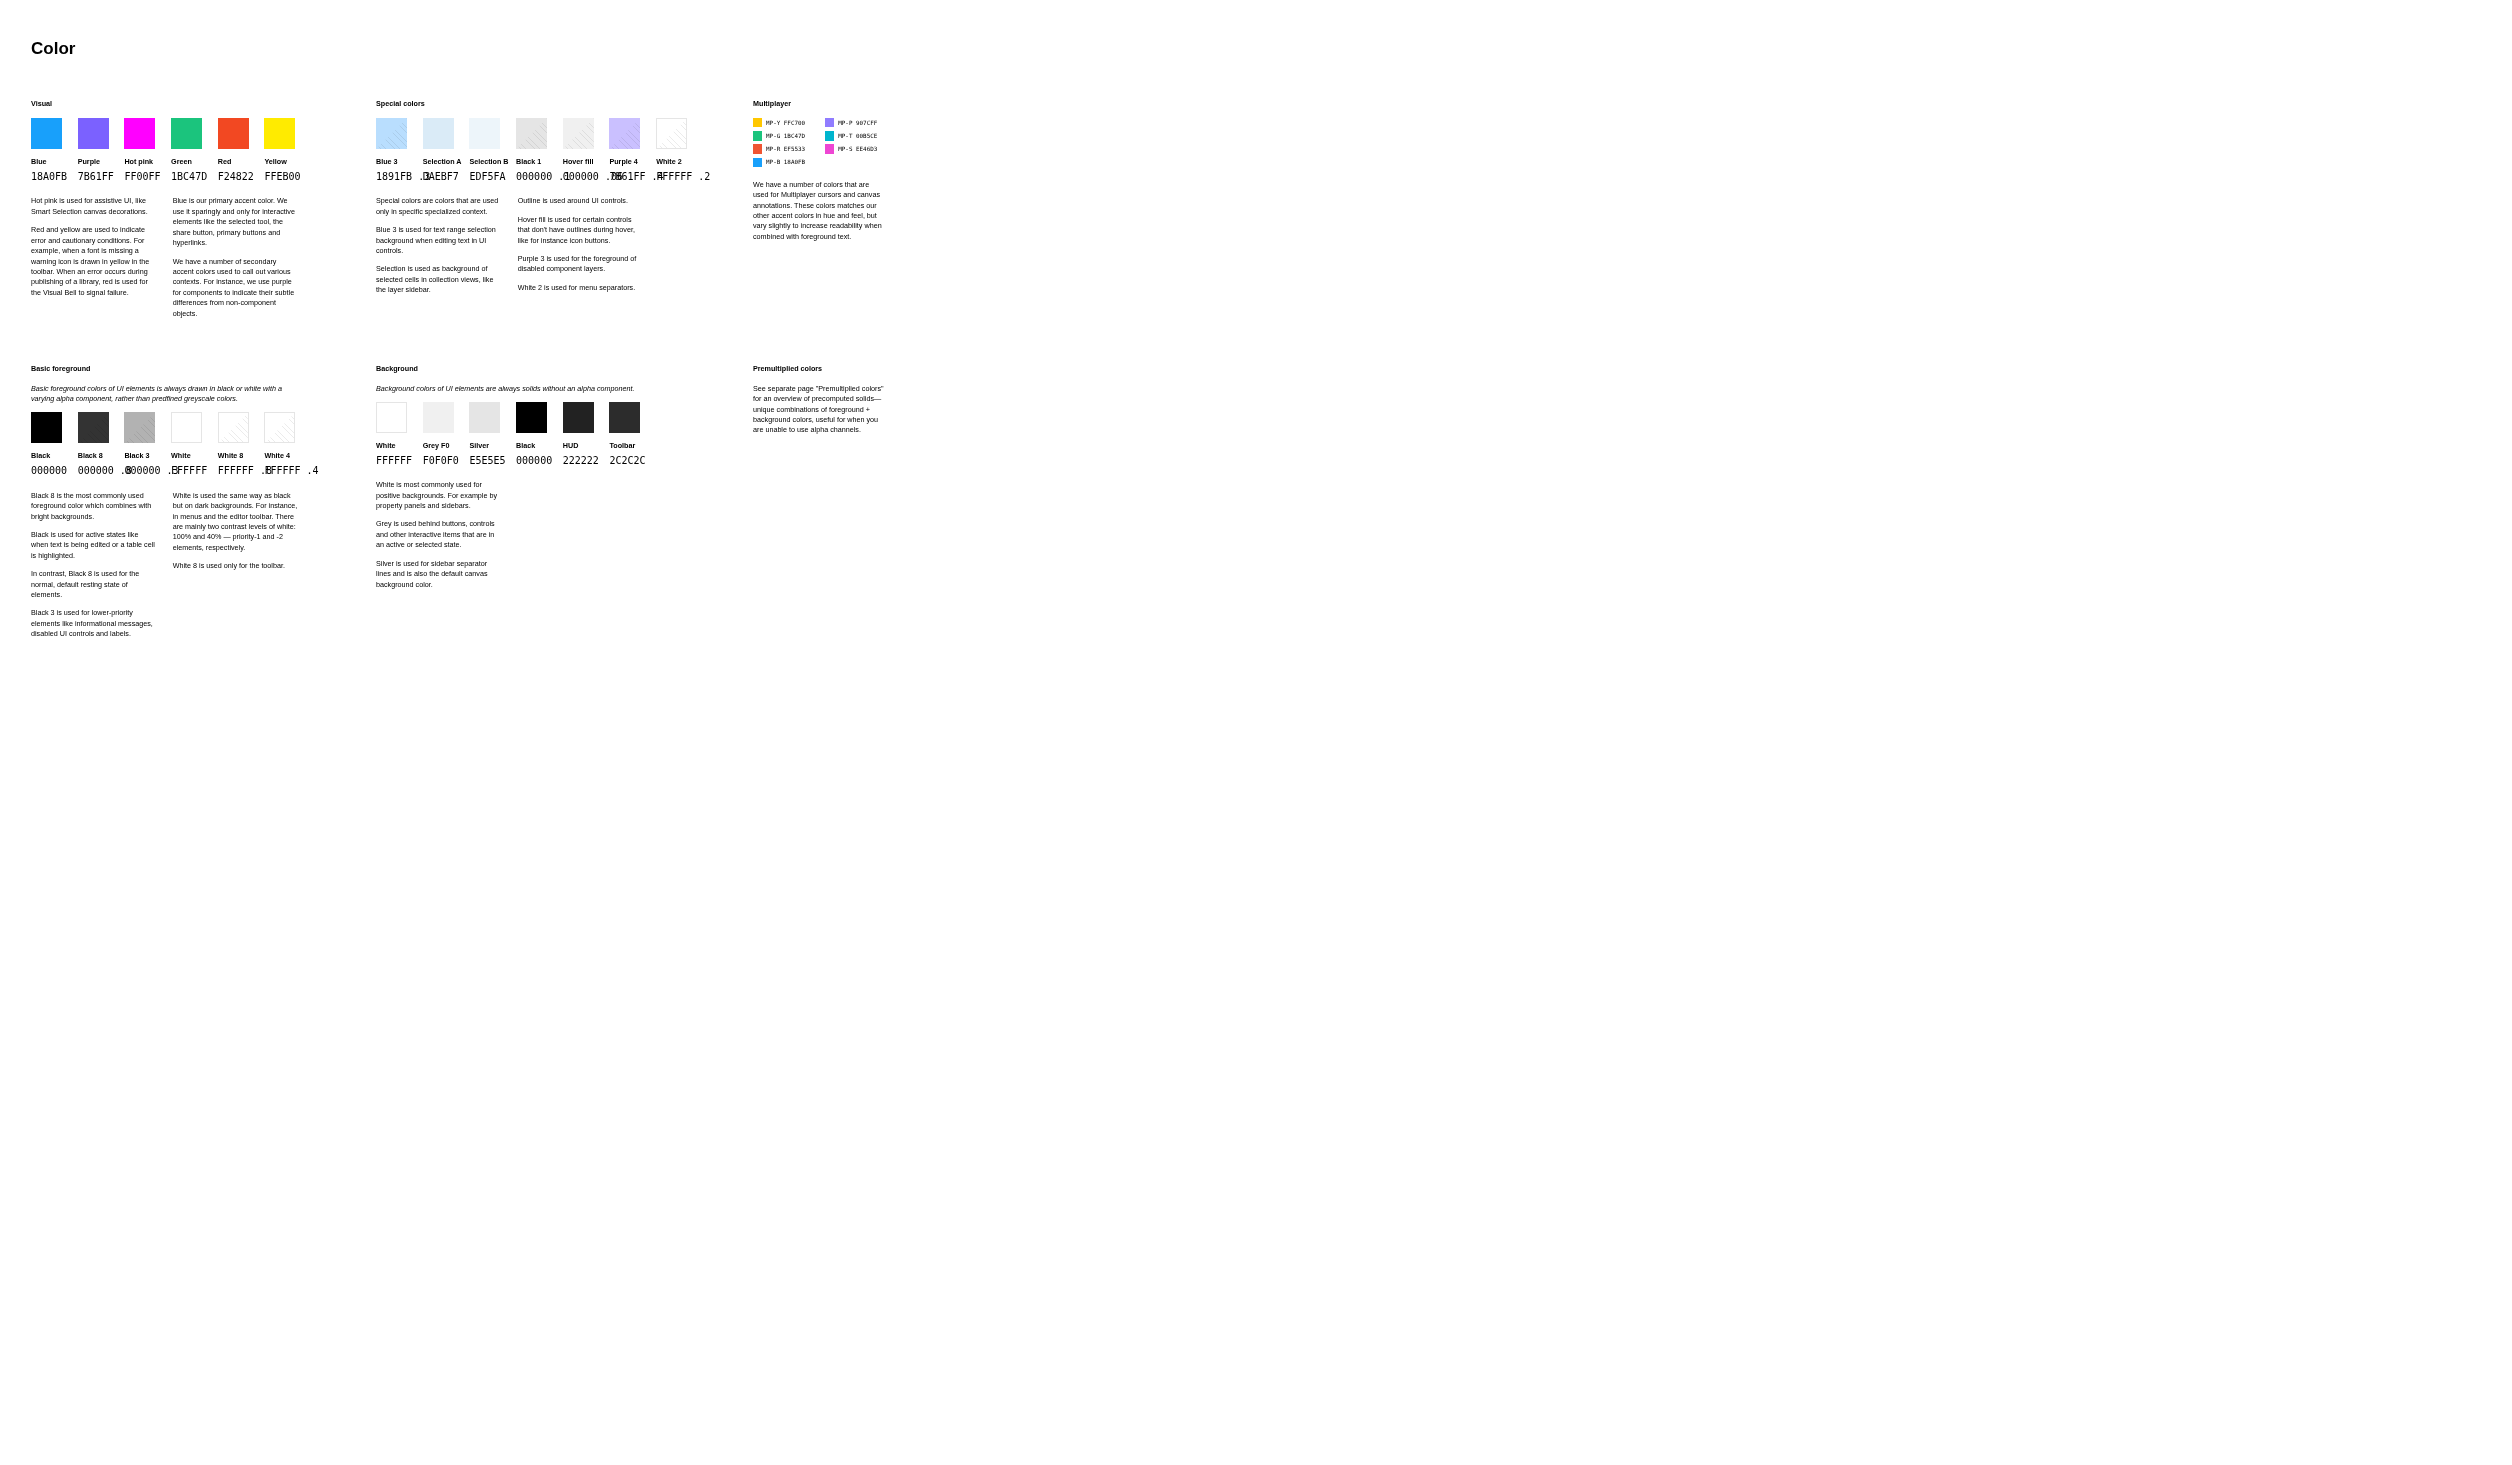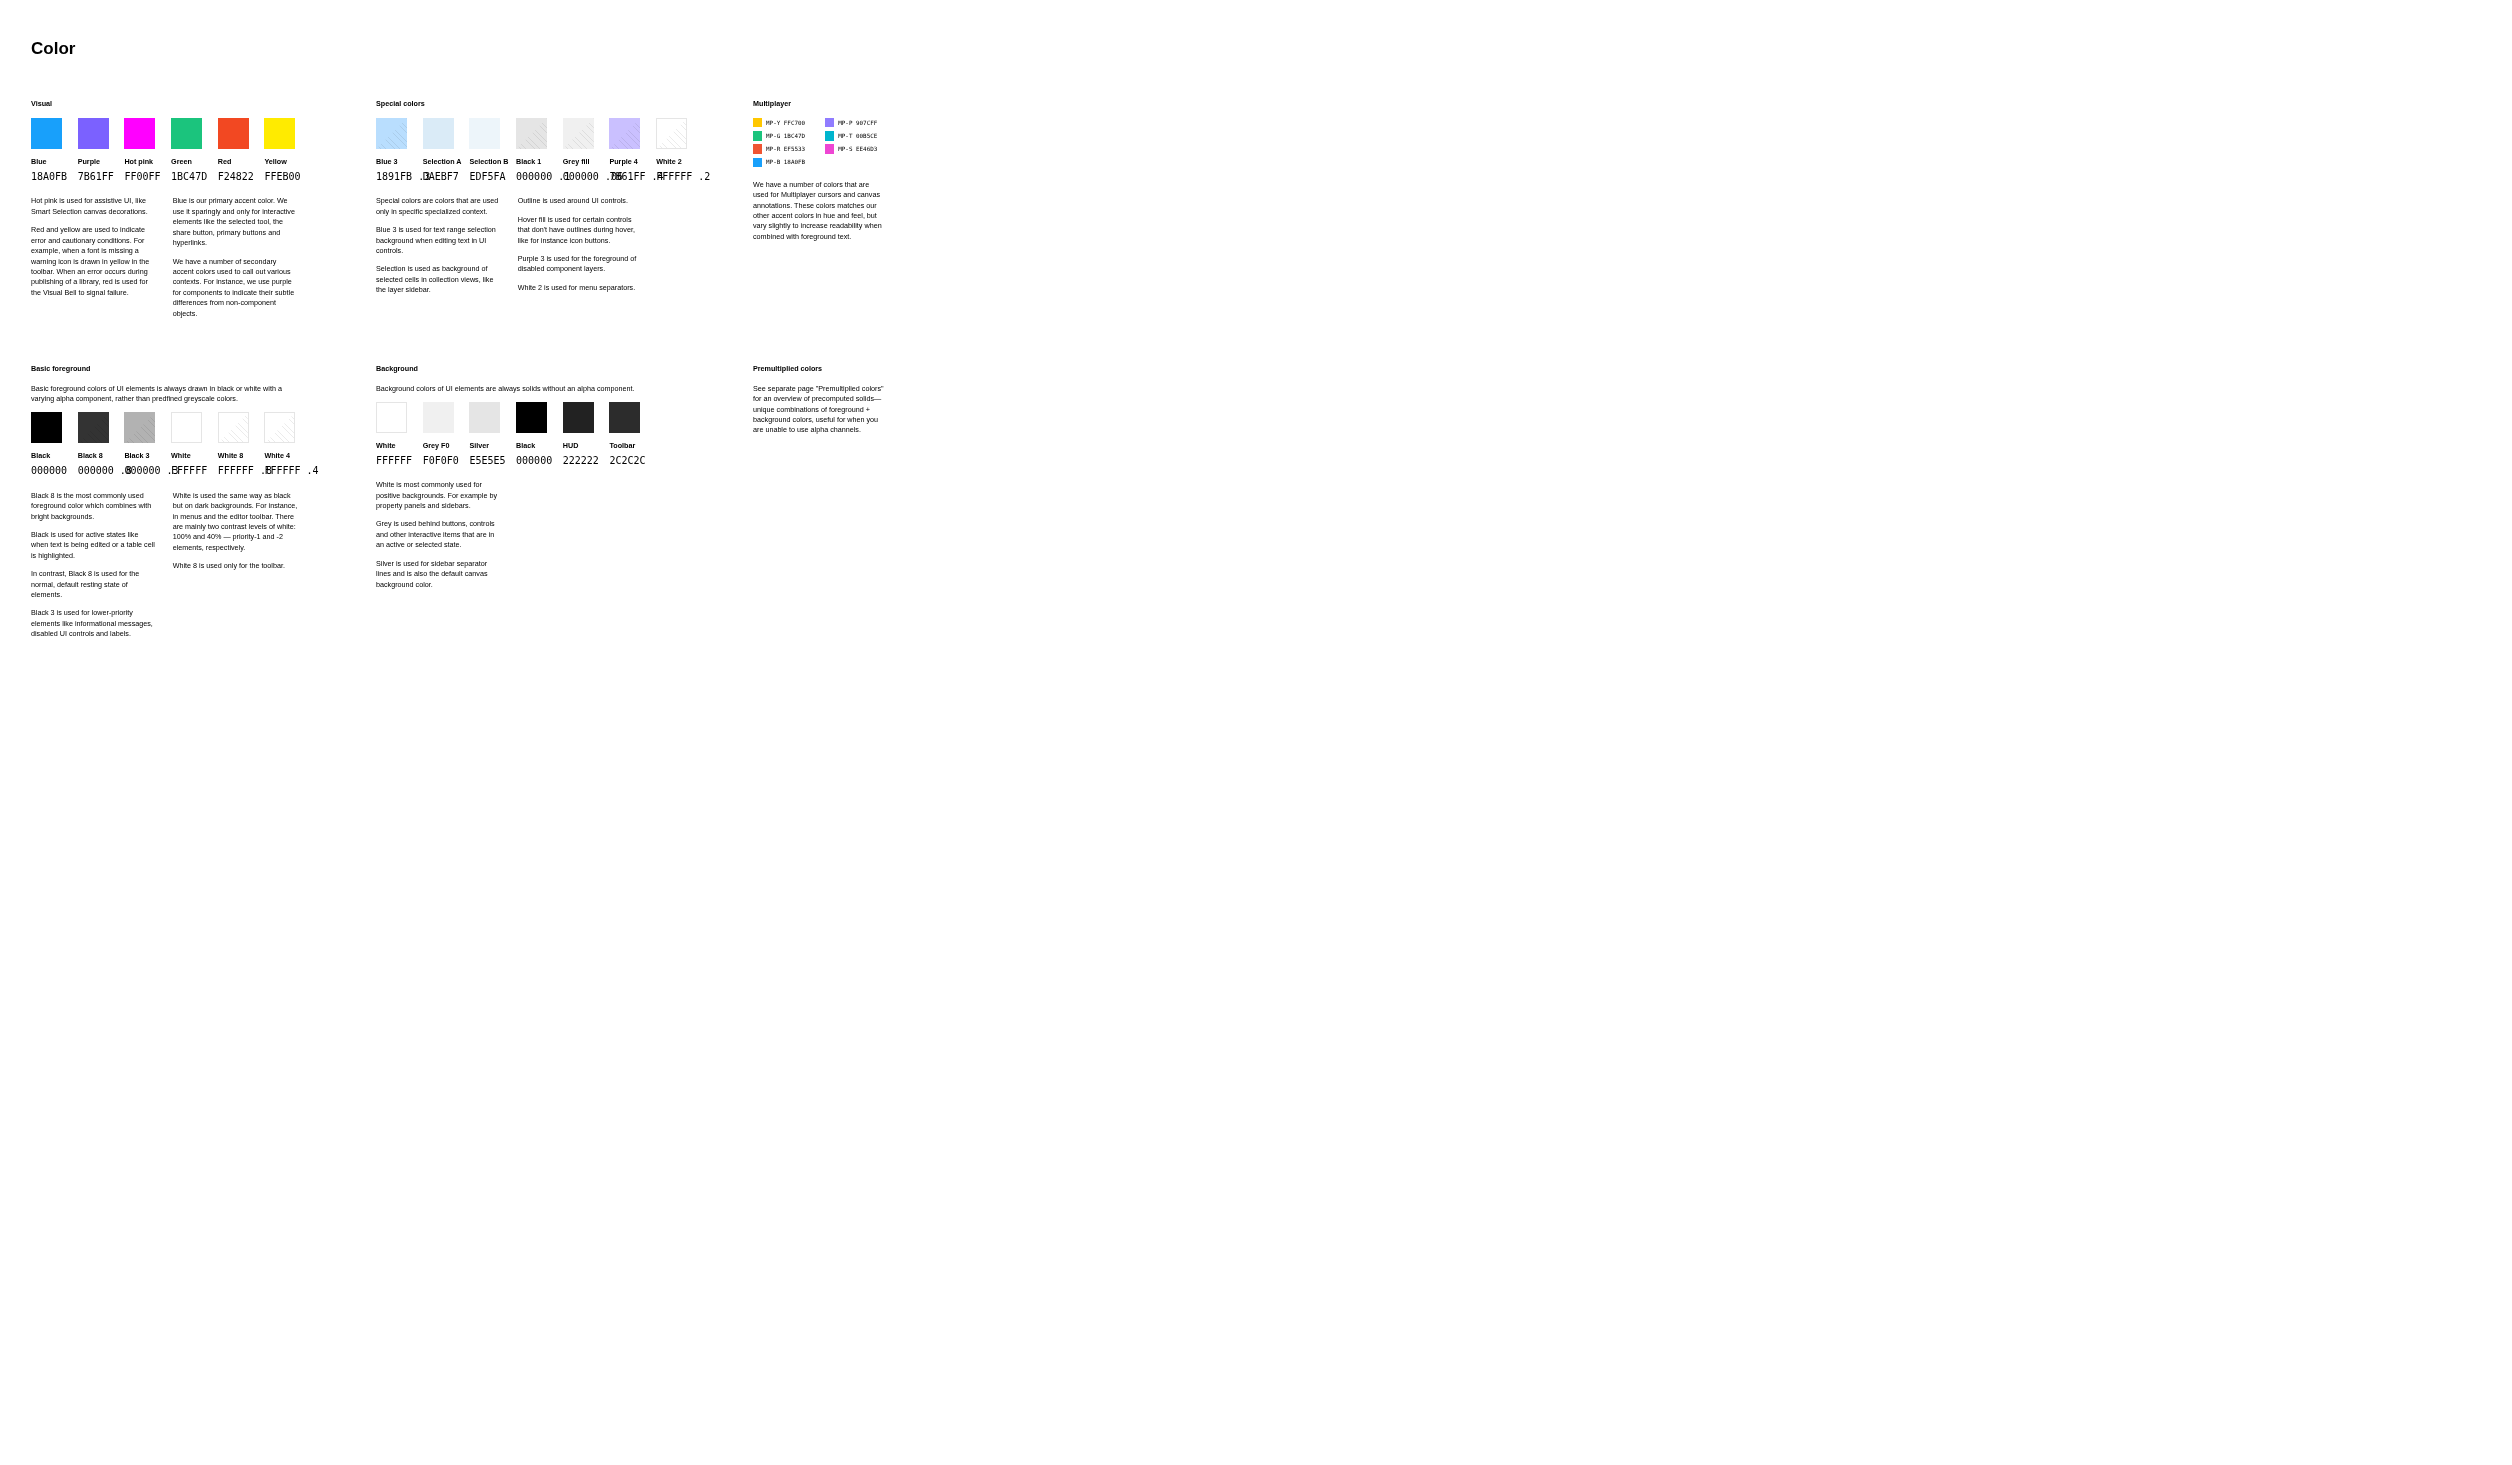--- a/index.html
+++ b/index.html
@@ -58,21 +58,21 @@
     font-size: 10px;
     color: #000;
     white-space: nowrap;
   }
   .cols {
     display: flex;
     gap: 15.7px;
   }
   .para-col { width: 126px; }
   .para-col p { margin-bottom: 7.9px; }
-  .intro { margin-bottom: 3px; max-width: 262px; }
+  .intro { margin-bottom: 3px; max-width: 262px; font-style: italic; }
   .intro p { margin-bottom: 7.9px; }
 
   
   .mp-grid {
     display: grid;
     grid-template-columns: repeat(2, 63px);
     gap: 3.9px 9.2px;
     margin-bottom: 13px;
   }
   .mp-chip {
@@ -174,21 +174,21 @@
           <div class="swatch" style="background: rgba(0, 0, 0, 0.1);">
             <div class="hatch"></div>
           </div>
           <div class="swatch-name">Black 1</div>
           <div class="swatch-code">000000 .1</div>
         </div>
         <div class="swatch-block">
           <div class="swatch" style="background: rgba(0, 0, 0, 0.06);">
             <div class="hatch"></div>
           </div>
-          <div class="swatch-name">Grey fill</div>
+          <div class="swatch-name">Hover fill</div>
           <div class="swatch-code">000000 .06</div>
         </div>
         <div class="swatch-block">
           <div class="swatch" style="background: rgba(123, 97, 255, 0.4);">
             <div class="hatch"></div>
           </div>
           <div class="swatch-name">Purple 4</div>
           <div class="swatch-code">7B61FF .4</div>
         </div>
         <div class="swatch-block">

